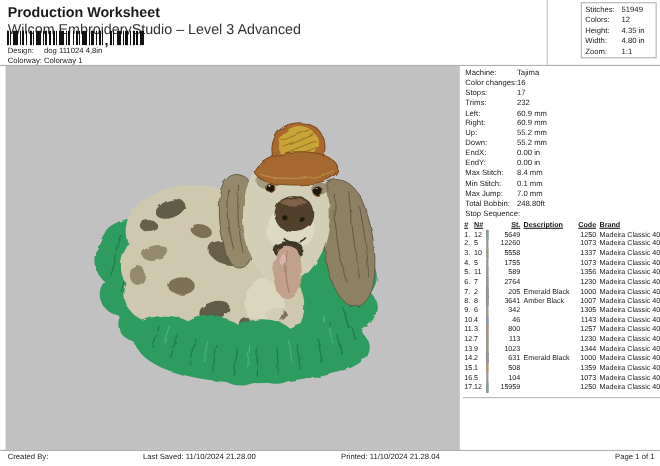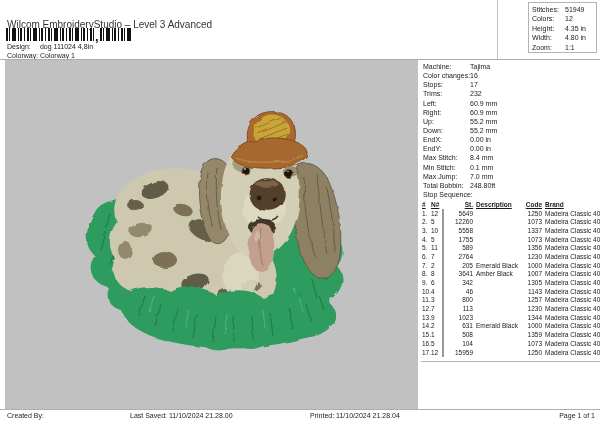--- a/index.html
+++ b/index.html
@@ -2,21 +2,21 @@
 <html><head>
 <meta charset="utf-8">
 <style>
   html,body{margin:0;padding:0;background:#ffffff;}
   .page{
     position:relative;width:600px;height:424px;background:#ffffff;overflow:hidden;
     font-family:"Liberation Sans","DejaVu Sans",sans-serif;color:#1a1a1a;
   }
   
   .title{position:absolute;left:7px;top:3px;font-size:13px;font-weight:bold;white-space:nowrap;}
-  .subtitle{position:absolute;left:7px;top:19px;font-size:10px;color:#333;white-space:nowrap;}
+  .subtitle{position:absolute;left:7px;top:19px;font-size:13px;color:#333;white-space:nowrap;}
   .barcode{position:absolute;left:6px;top:28px;height:13px;display:flex;align-items:flex-end;}
   .bars{height:13px;background-image:
       repeating-linear-gradient(90deg,#111 0 1px,transparent 1px 3px),
       repeating-linear-gradient(90deg,#111 0 2px,transparent 2px 7px);}
   .bars-1{width:88px;}
   .bars-2{width:31px;}
   .barcode-comma{font-size:13px;font-weight:bold;line-height:8px;margin:0 1px;}
   .kv-row{position:absolute;left:7px;font-size:7px;white-space:nowrap;}
   .kv-row .kv-label{display:inline-block;width:31px;}
   .design-row{top:43px;}
@@ -52,20 +52,21 @@
   .f-created{left:7px;}
   .f-saved{left:130px;}
   .f-printed{left:310px;}
   .f-page{right:5px;}
 </style>
 </head>
 <body>
 
 <div class="page">
 
+  <div class="title">Production Worksheet</div>
   <div class="subtitle">Wilcom EmbroideryStudio – Level 3 Advanced</div>
 
   <div class="barcode">
     <div class="bars bars-1"></div>
     <span class="barcode-comma">,</span>
     <div class="bars bars-2"></div>
   </div>
 
   <div class="kv-row design-row">
     <span class="kv-label">Design:</span>

